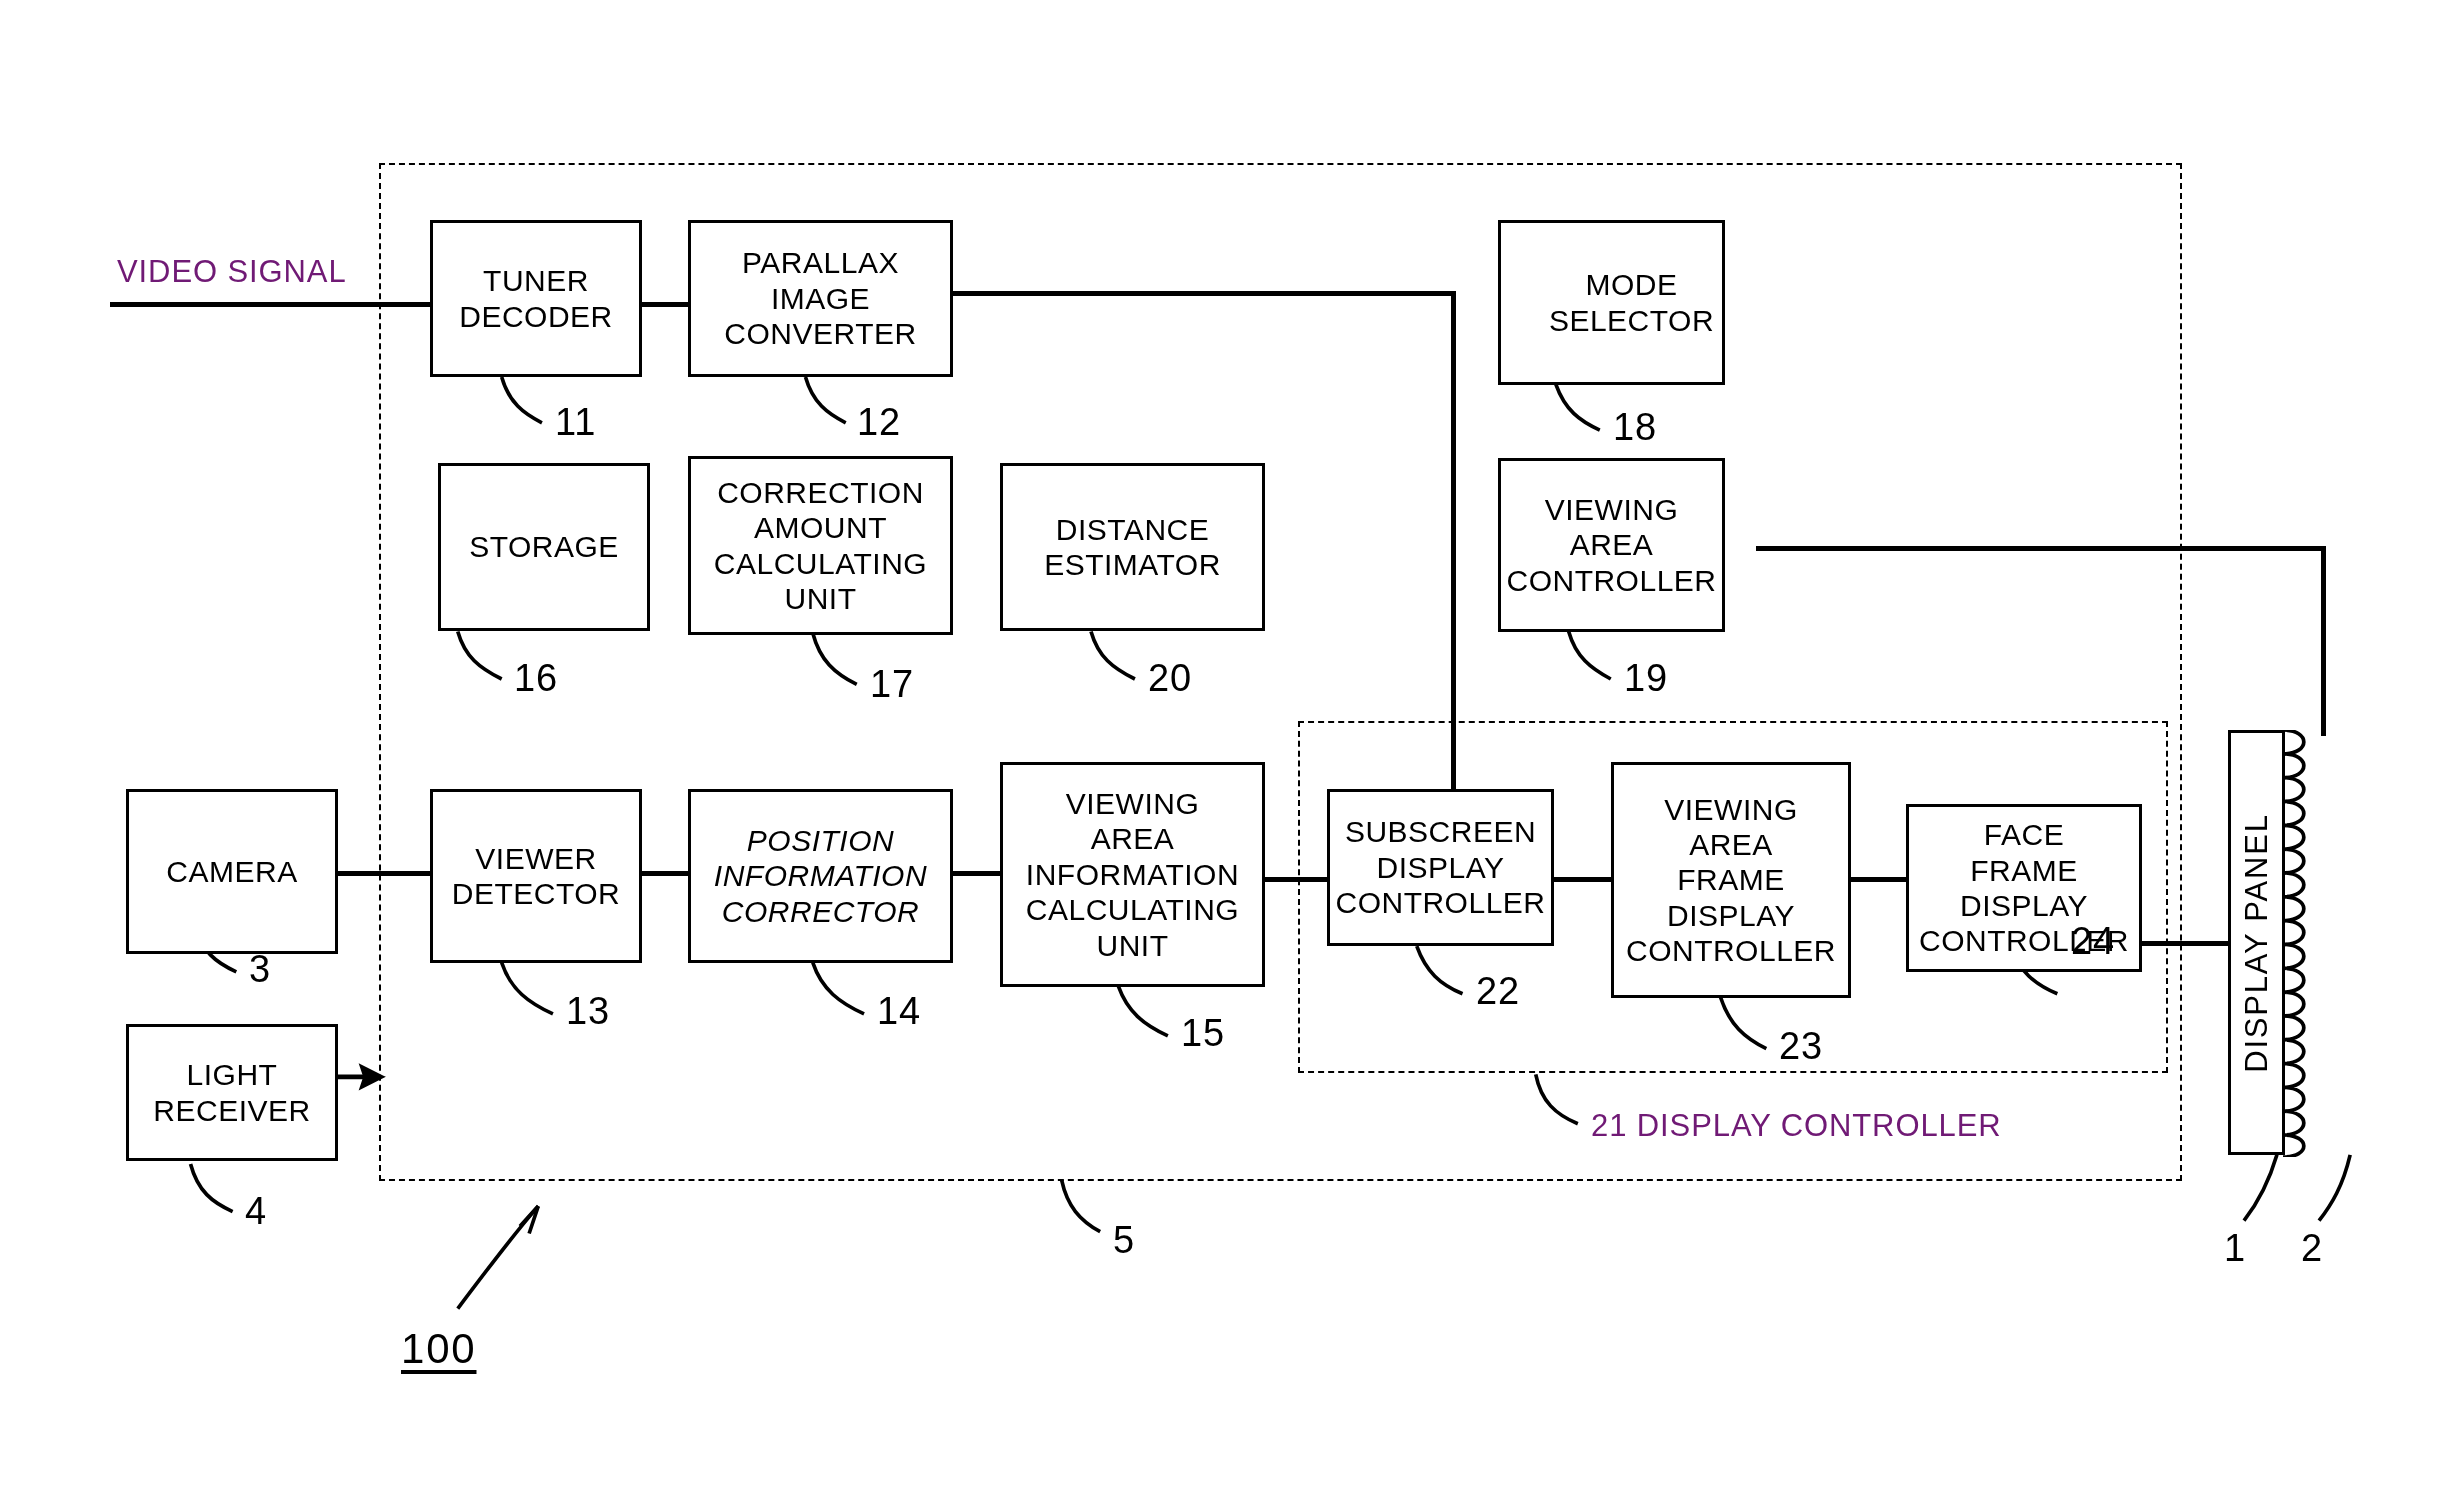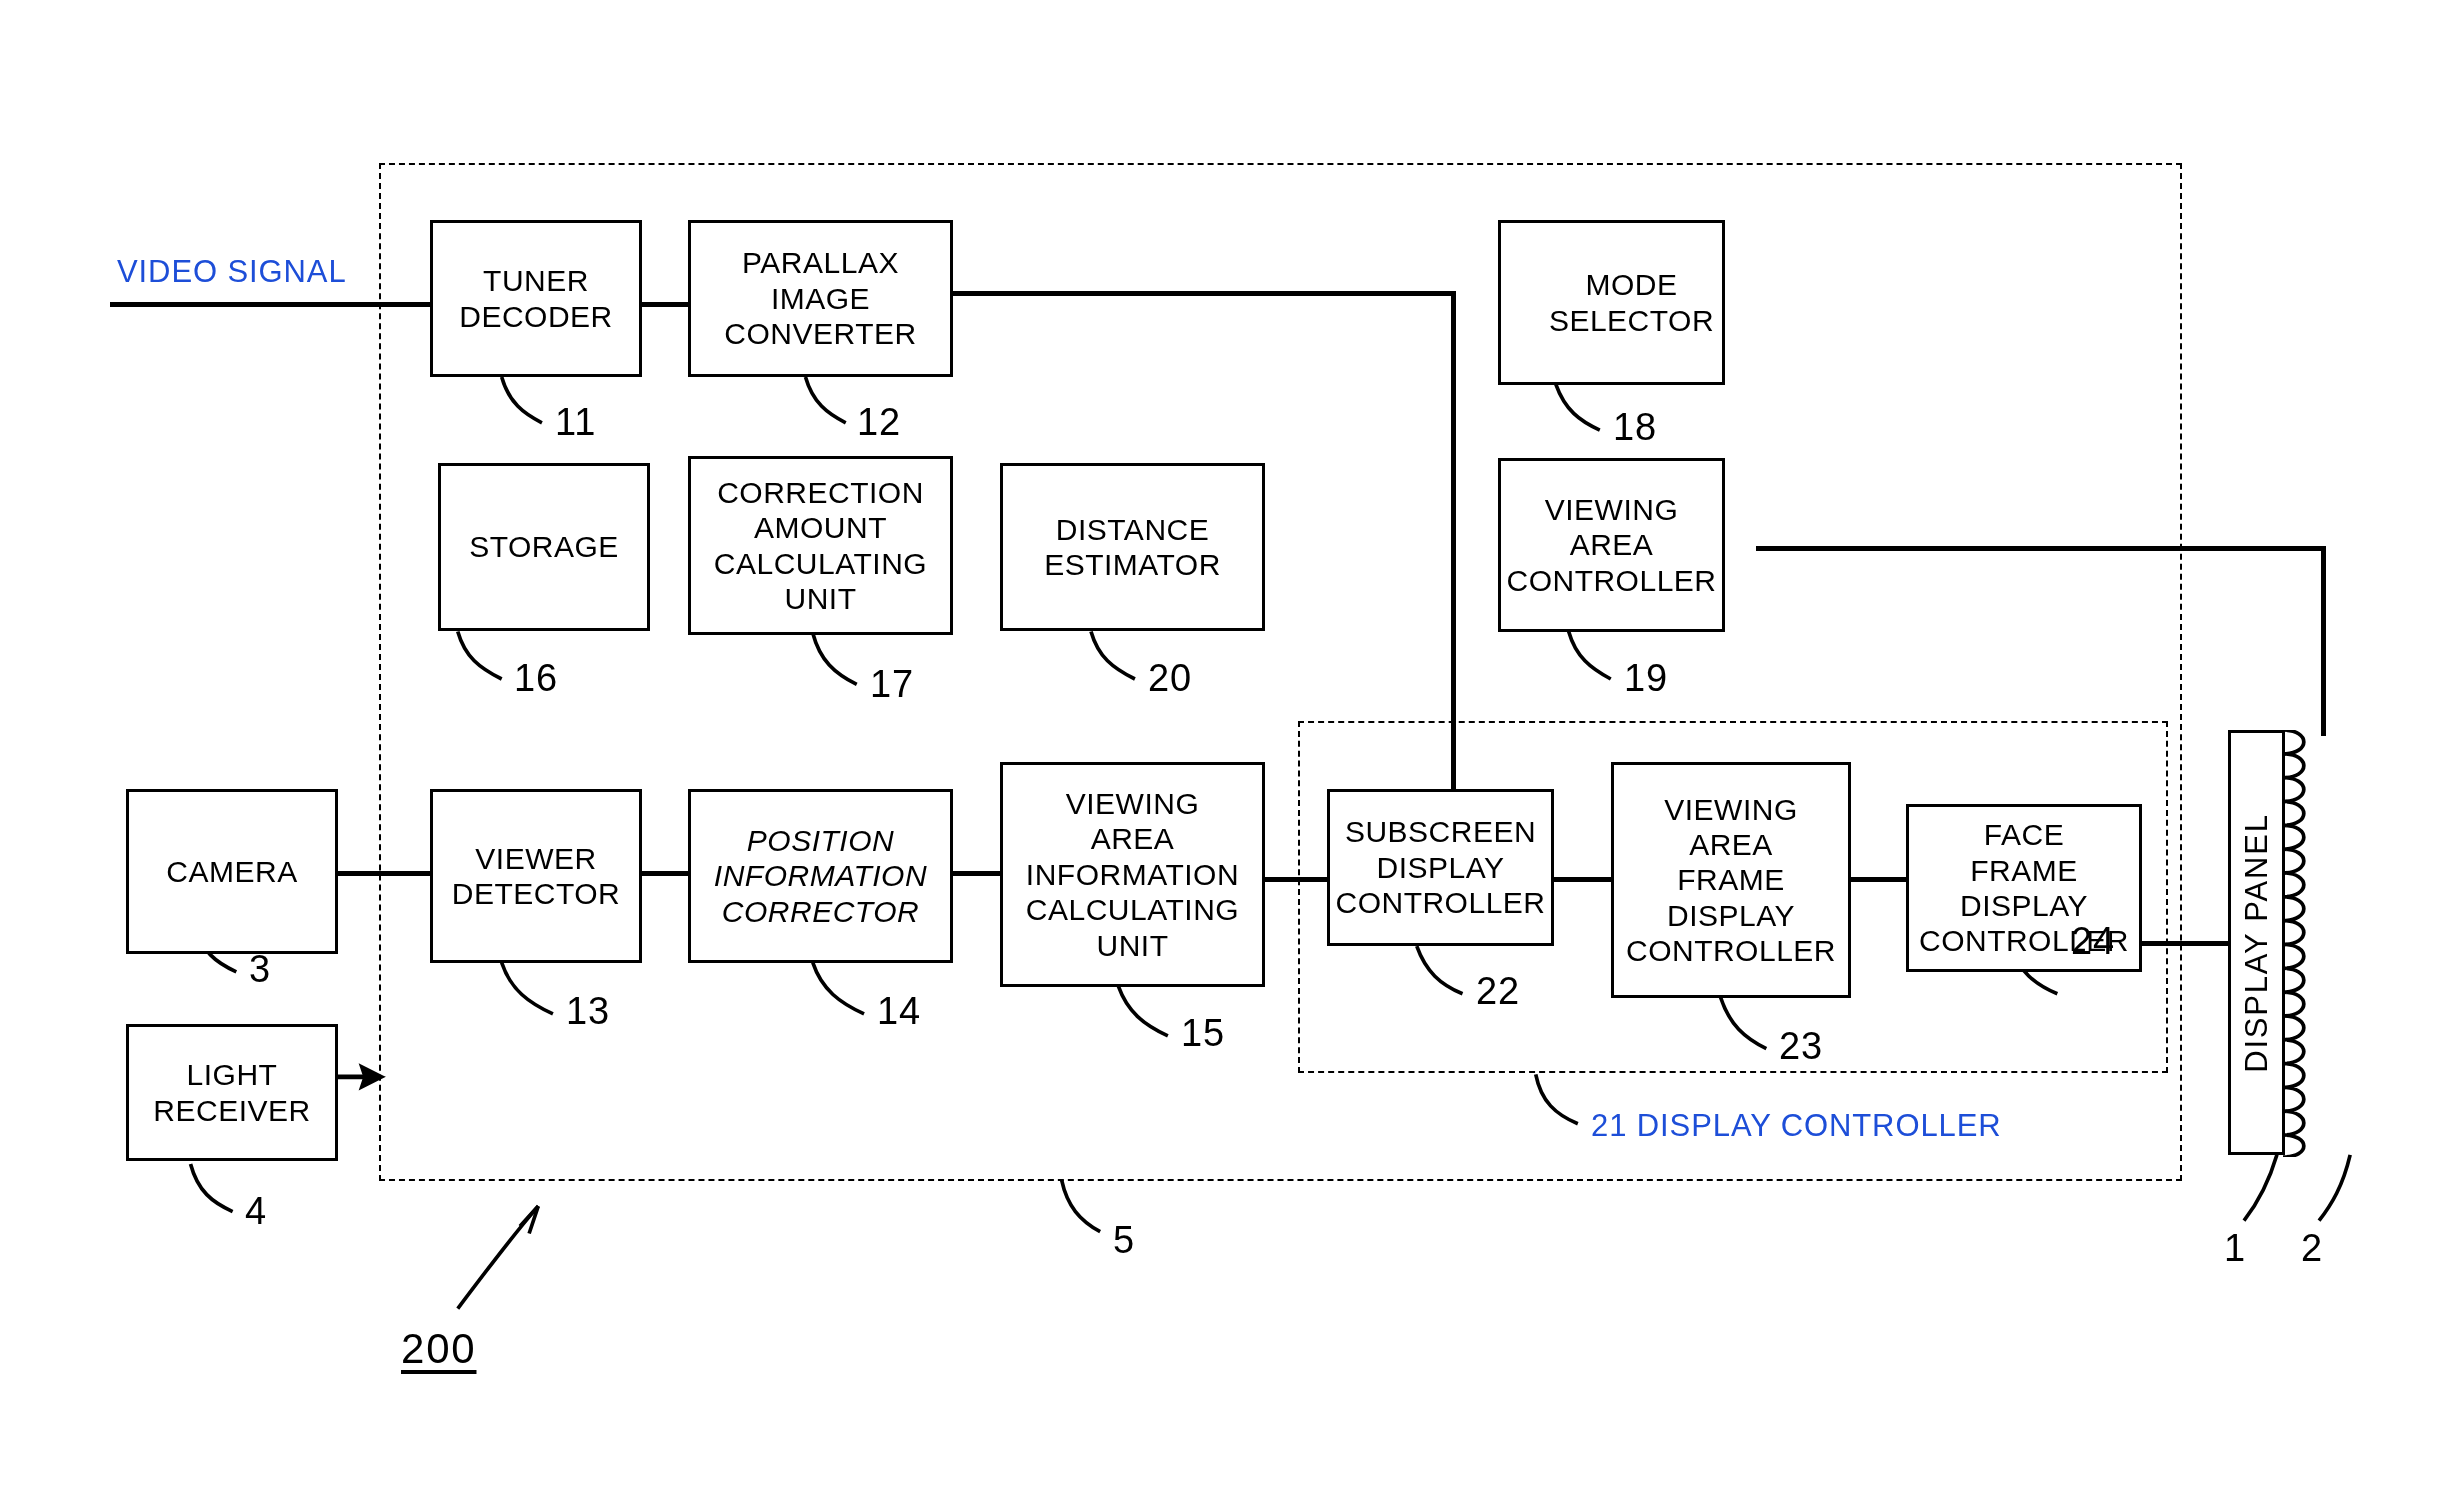--- a/index.html
+++ b/index.html
@@ -47,21 +47,21 @@
     position:absolute;
     color:#000;
     font-size:38px;
     font-family:"Liberation Sans", sans-serif;
     letter-spacing:0.9px;
     z-index:6;
     white-space:nowrap;
   }
   .lbl{
     position:absolute;
-    color:#1d4ed8;
+    color:#701a75;
     font-size:31px;
     font-family:"Liberation Sans", sans-serif;
     letter-spacing:0.9px;
     z-index:6;
     white-space:nowrap;
   }
   .lead{position:absolute;z-index:4;overflow:visible;}
   .lead path{fill:none;stroke:#000;stroke-width:4;}
   .vtext{
     position:absolute;
@@ -265,21 +265,21 @@
              C 30,364 30,390 0,390
              C 30,390 30,416 0,416
              C 30,416 30,442 0,442
              C 30,442 30,466 0,466" fill="none" stroke="#000" stroke-width="4"></path>
   </svg>
 
   <div class="lbl" style="left:117px; top:254px;">VIDEO SIGNAL</div>
 
   <div class="lbl" style="left:1591px; top:1108px;">21  DISPLAY CONTROLLER</div>
 
-  <div class="uline" style="left:401px; top:1325px;">200</div>
+  <div class="uline" style="left:401px; top:1325px;">100</div>
 
   <div class="num" style="left:555px; top:401px;">11</div>
   <div class="num" style="left:857px; top:401px;">12</div>
   <div class="num" style="left:514px; top:657px;">16</div>
   <div class="num" style="left:870px; top:663px;">17</div>
   <div class="num" style="left:1148px; top:657px;">20</div>
   <div class="num" style="left:1613px; top:406px;">18</div>
   <div class="num" style="left:1624px; top:657px;">19</div>
   <div class="num" style="left:249px; top:948px;">3</div>
   <div class="num" style="left:245px; top:1190px;">4</div>

